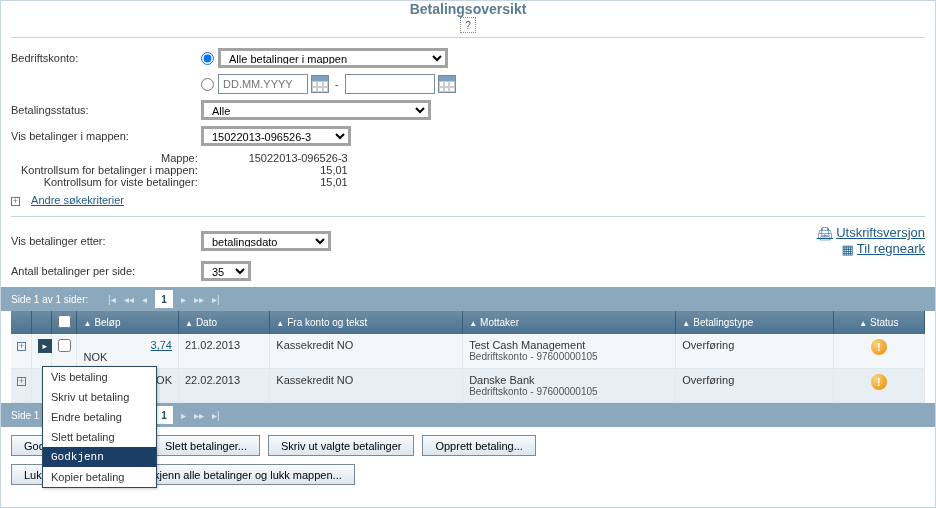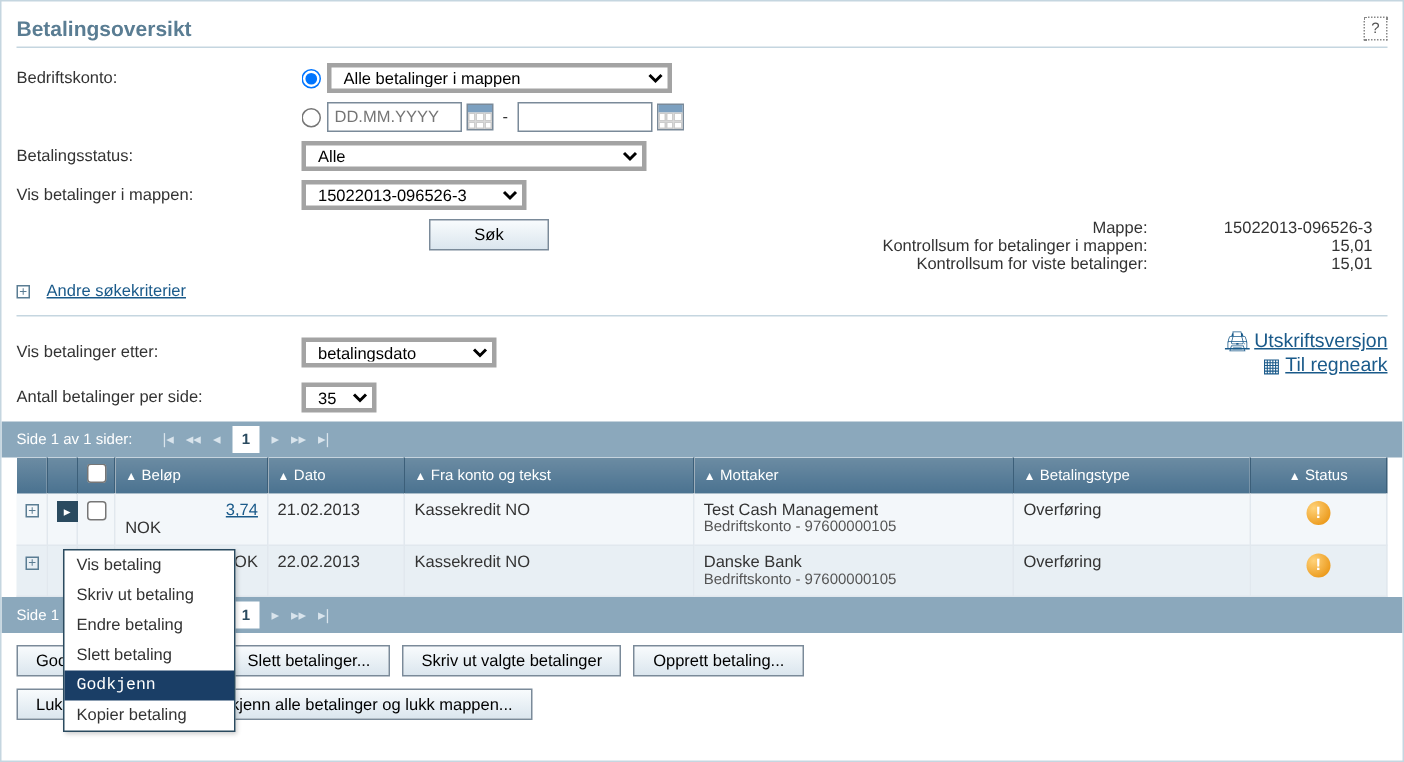--- a/index.html
+++ b/index.html
@@ -1,19 +1,19 @@
 <!DOCTYPE html>
 <html><head>
 <meta charset="utf-8">
 <style>
   * { box-sizing: border-box; margin: 0; padding: 0; }
   body { font-family: Verdana, Arial, sans-serif; font-size: 11px; color: #333; background: #fff; }
   .app { width: 936px; height: 508px; border: 1px solid #c5d6e0; position: relative; overflow: hidden; }
 
-  .header { display:flex; justify-content: space-between; align-items:center; padding: 10px 10px 0 10px; }
+  .header { display:flex; justify-content: space-between; align-items:center; padding: 0 10px 0 10px; flex-direction: column; }
   .title { font-size: 14px; color:#5a7d93; font-weight:bold; }
   .help-icon { width:16px; height:16px; border:1px dotted #888; display:flex; align-items:center; justify-content:center; font-size:10px; color:#555; cursor:pointer; }
   .hr { border-bottom:1px solid #c5d6e0; margin: 4px 10px 10px 10px; }
 
   .filter-area { padding: 0 10px; }
   .row { display:flex; align-items:center; margin-bottom:6px; }
   .label { width:190px; color:#333; }
   .radio { margin-right:4px; }
   .select { border:3px solid #a3a3a3; background:#fff; font-size:11px; height:20px; padding:1px 4px; position:relative; }
   .select-230 { width:230px; }
@@ -126,26 +126,20 @@
       </select>
     </div>
     <div class="row">
       <div class="label">Vis betalinger i mappen:</div>
       <select class="select select-150">
         <option>15022013-096526-3</option>
       </select>
     </div>
 
     <div class="summary-block">
-      <div class="summary-left">
-        <div style="width:190px"></div>
-        <div style="width:230px; text-align:center;">
-          <button class="btn" style="width:80px">Søk</button>
-        </div>
-      </div>
       <div class="summary-right">
         <div class="line">
             <span class="lbl">Mappe:</span>
             <span class="val">15022013-096526-3</span>
           </div>
         <div class="line">
             <span class="lbl">Kontrollsum for betalinger i mappen:</span>
             <span class="val">15,01</span>
           </div>
         <div class="line">

